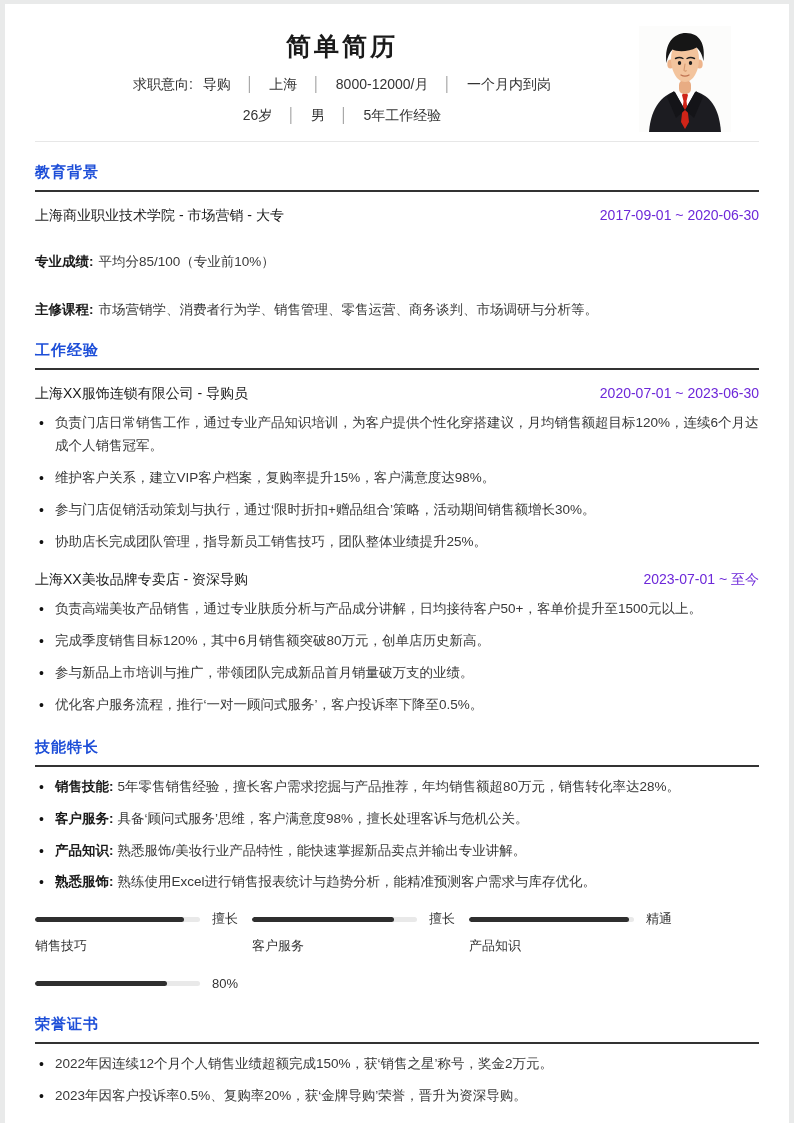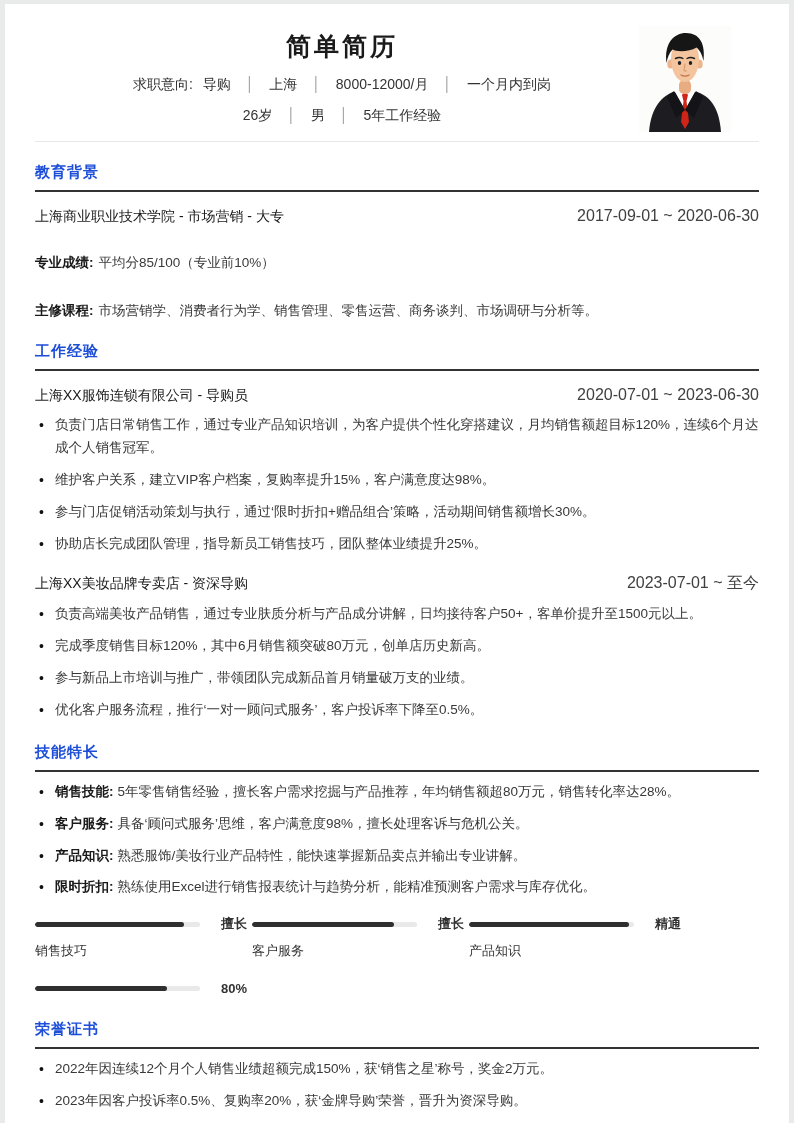--- a/index.html
+++ b/index.html
@@ -26,40 +26,40 @@
   .sep { color:#9a9a9a; margin:0 11px; font-weight:normal; }
   .photo-wrap { position:absolute; right:28px; top:22px; width:92px; height:106px; overflow:hidden; }
   
   .section { margin-top:21px; }
   .section-heading {
     font-size:15px; font-weight:bold; color:#1d4ed8;
     padding-bottom:8px; border-bottom:2px solid #333333; letter-spacing:1px;
   }
   .entry-head { display:flex; justify-content:space-between; align-items:baseline; margin-top:15px; }
   .entry-title { font-size:14px; font-weight:normal; color:#1a1a1a; }
-  .entry-date { font-size:16px; color:#404040; }
+  .entry-date { font-size:14px; color:#6d28d9; }
   .info-row { margin-top:26px; font-size:13.5px; color:#3a3a3a; line-height:1.6; }
   .info-label { font-weight:bold; color:#1a1a1a; margin-right:5px; }
   ul.bullets { list-style:none; margin-top:4px; }
   ul.bullets li {
     position:relative; padding-left:20px; margin-top:9px;
     font-size:13.5px; color:#383838; line-height:1.7;
   }
   ul.bullets li::before {
     content:"\2022"; position:absolute; left:4px; top:0;
     color:#111; font-size:14px;
   }
   ul.bullets .info-label { margin-right:4px; }
   
   .bars { display:flex; flex-wrap:wrap; margin-top:18px; }
   .bar-item { width:217px; margin-bottom:21px; }
   .bar-row { display:flex; align-items:center; height:14px; }
   .bar-track { width:165px; height:5px; background:#e9e9e9; border-radius:3px; overflow:hidden; }
   .bar-fill { height:5px; background:#2f2f2f; border-radius:3px; }
-  .bar-level { margin-left:21px; font-size:13px; color:#333;font-weight:bold; }
+  .bar-level { margin-left:12px; font-size:13px; color:#333; }
   .bar-name { margin-top:11px; font-size:13px; color:#333; }
 </style>
 </head>
 <body>
 
 <div class="page">
 
   <div class="header">
     <div class="header-text">
       <div class="resume-title">简单简历</div>
@@ -163,21 +163,21 @@
       </ul>
     </div>
   </div>
 
   <div class="section">
     <div class="section-heading">技能特长</div>
     <ul class="bullets" style="margin-top:8px;">
       <li><span class="info-label">销售技能:</span><span>5年零售销售经验，擅长客户需求挖掘与产品推荐，年均销售额超80万元，销售转化率达28%。</span></li>
       <li><span class="info-label">客户服务:</span><span>具备‘顾问式服务’思维，客户满意度98%，擅长处理客诉与危机公关。</span></li>
       <li><span class="info-label">产品知识:</span><span>熟悉服饰/美妆行业产品特性，能快速掌握新品卖点并输出专业讲解。</span></li>
-      <li><span class="info-label">限时折扣:</span><span>熟练使用Excel进行销售报表统计与趋势分析，能精准预测客户需求与库存优化。</span></li>
+      <li><span class="info-label">熟悉服饰:</span><span>熟练使用Excel进行销售报表统计与趋势分析，能精准预测客户需求与库存优化。</span></li>
     </ul>
 
     <div class="bars">
       <div class="bar-item">
         <div class="bar-row">
           <div class="bar-track">
               <div class="bar-fill" style="width: 90%;"></div>
             </div>
           <span class="bar-level">擅长</span>
         </div>

